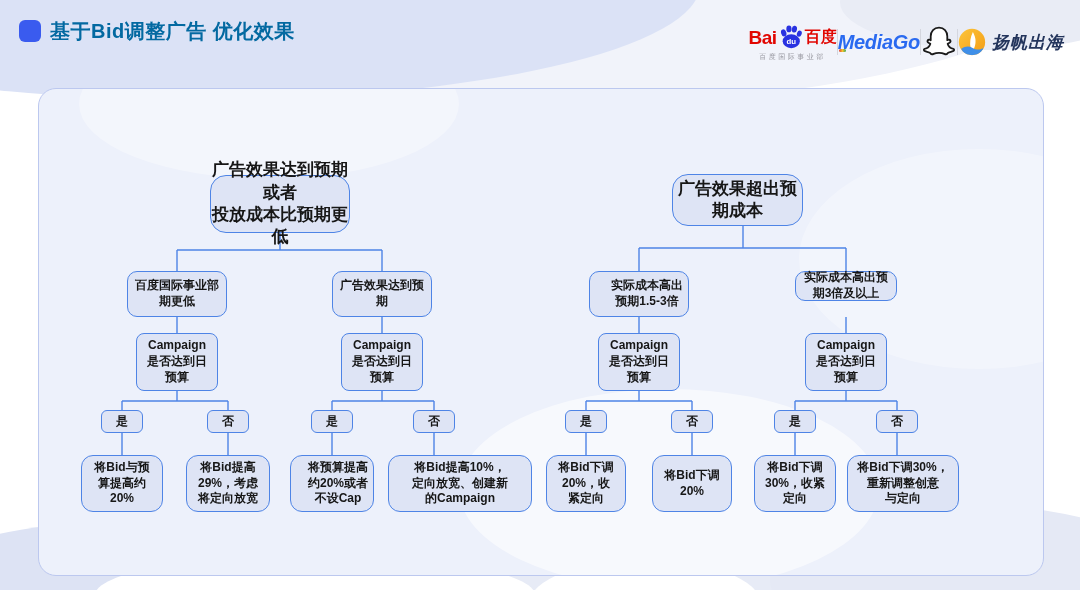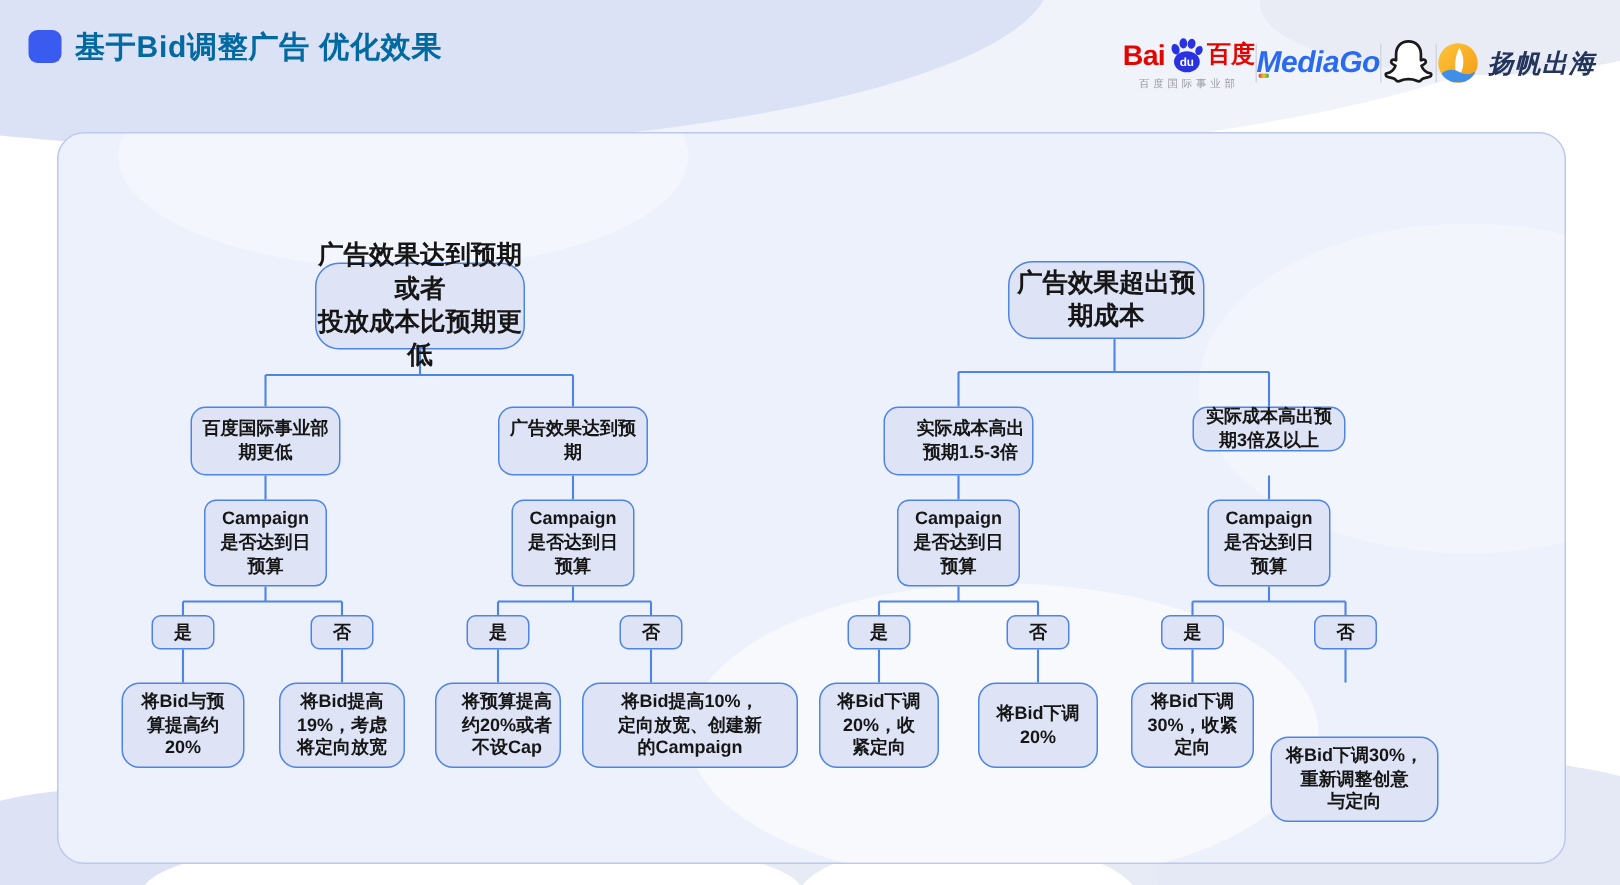--- a/index.html
+++ b/index.html
@@ -144,21 +144,21 @@
 是否达到日
 预算</div>
 <div class="node n-yn" style="left:101px;top:410px;width:42px;height:23px;">是</div>
 <div class="node n-yn" style="left:207px;top:410px;width:42px;height:23px;">否</div>
 <div class="node n-yn" style="left:311px;top:410px;width:42px;height:23px;">是</div>
 <div class="node n-yn" style="left:413px;top:410px;width:42px;height:23px;">否</div>
 <div class="node n-leaf" style="left:81px;top:455px;width:82px;height:57px;">将Bid与预
 算提高约
 20%</div>
 <div class="node n-leaf" style="left:186px;top:455px;width:84px;height:57px;">将Bid提高
-19%，考虑
+29%，考虑
 将定向放宽</div>
 <div class="node n-leaf" style="left:290px;top:455px;width:84px;height:57px;padding-left:12px;">将预算提高
 约20%或者
 不设Cap</div>
 <div class="node n-leaf" style="left:388px;top:455px;width:144px;height:57px;">将Bid提高10%，
 定向放宽、创建新
 的Campaign</div>
 
 <div class="node n-root" style="left:672px;top:174px;width:131px;height:52px;">广告效果超出预期成本</div>
 <div class="node n-cond" style="left:589px;top:271px;width:100px;height:46px;padding-left:16px;">实际成本高出
@@ -176,15 +176,15 @@
 <div class="node n-yn" style="left:774px;top:410px;width:42px;height:23px;">是</div>
 <div class="node n-yn" style="left:876px;top:410px;width:42px;height:23px;">否</div>
 <div class="node n-leaf" style="left:546px;top:455px;width:80px;height:57px;">将Bid下调
 20%，收
 紧定向</div>
 <div class="node n-leaf" style="left:652px;top:455px;width:80px;height:57px;">将Bid下调
 20%</div>
 <div class="node n-leaf" style="left:754px;top:455px;width:82px;height:57px;">将Bid下调
 30%，收紧
 定向</div>
-<div class="node n-leaf" style="left:847px;top:455px;width:112px;height:57px;margin-top:36px;">将Bid下调30%，
+<div class="node n-leaf" style="left:847px;top:455px;width:112px;height:57px;">将Bid下调30%，
 重新调整创意
 与定向</div>
 
 </body></html>

